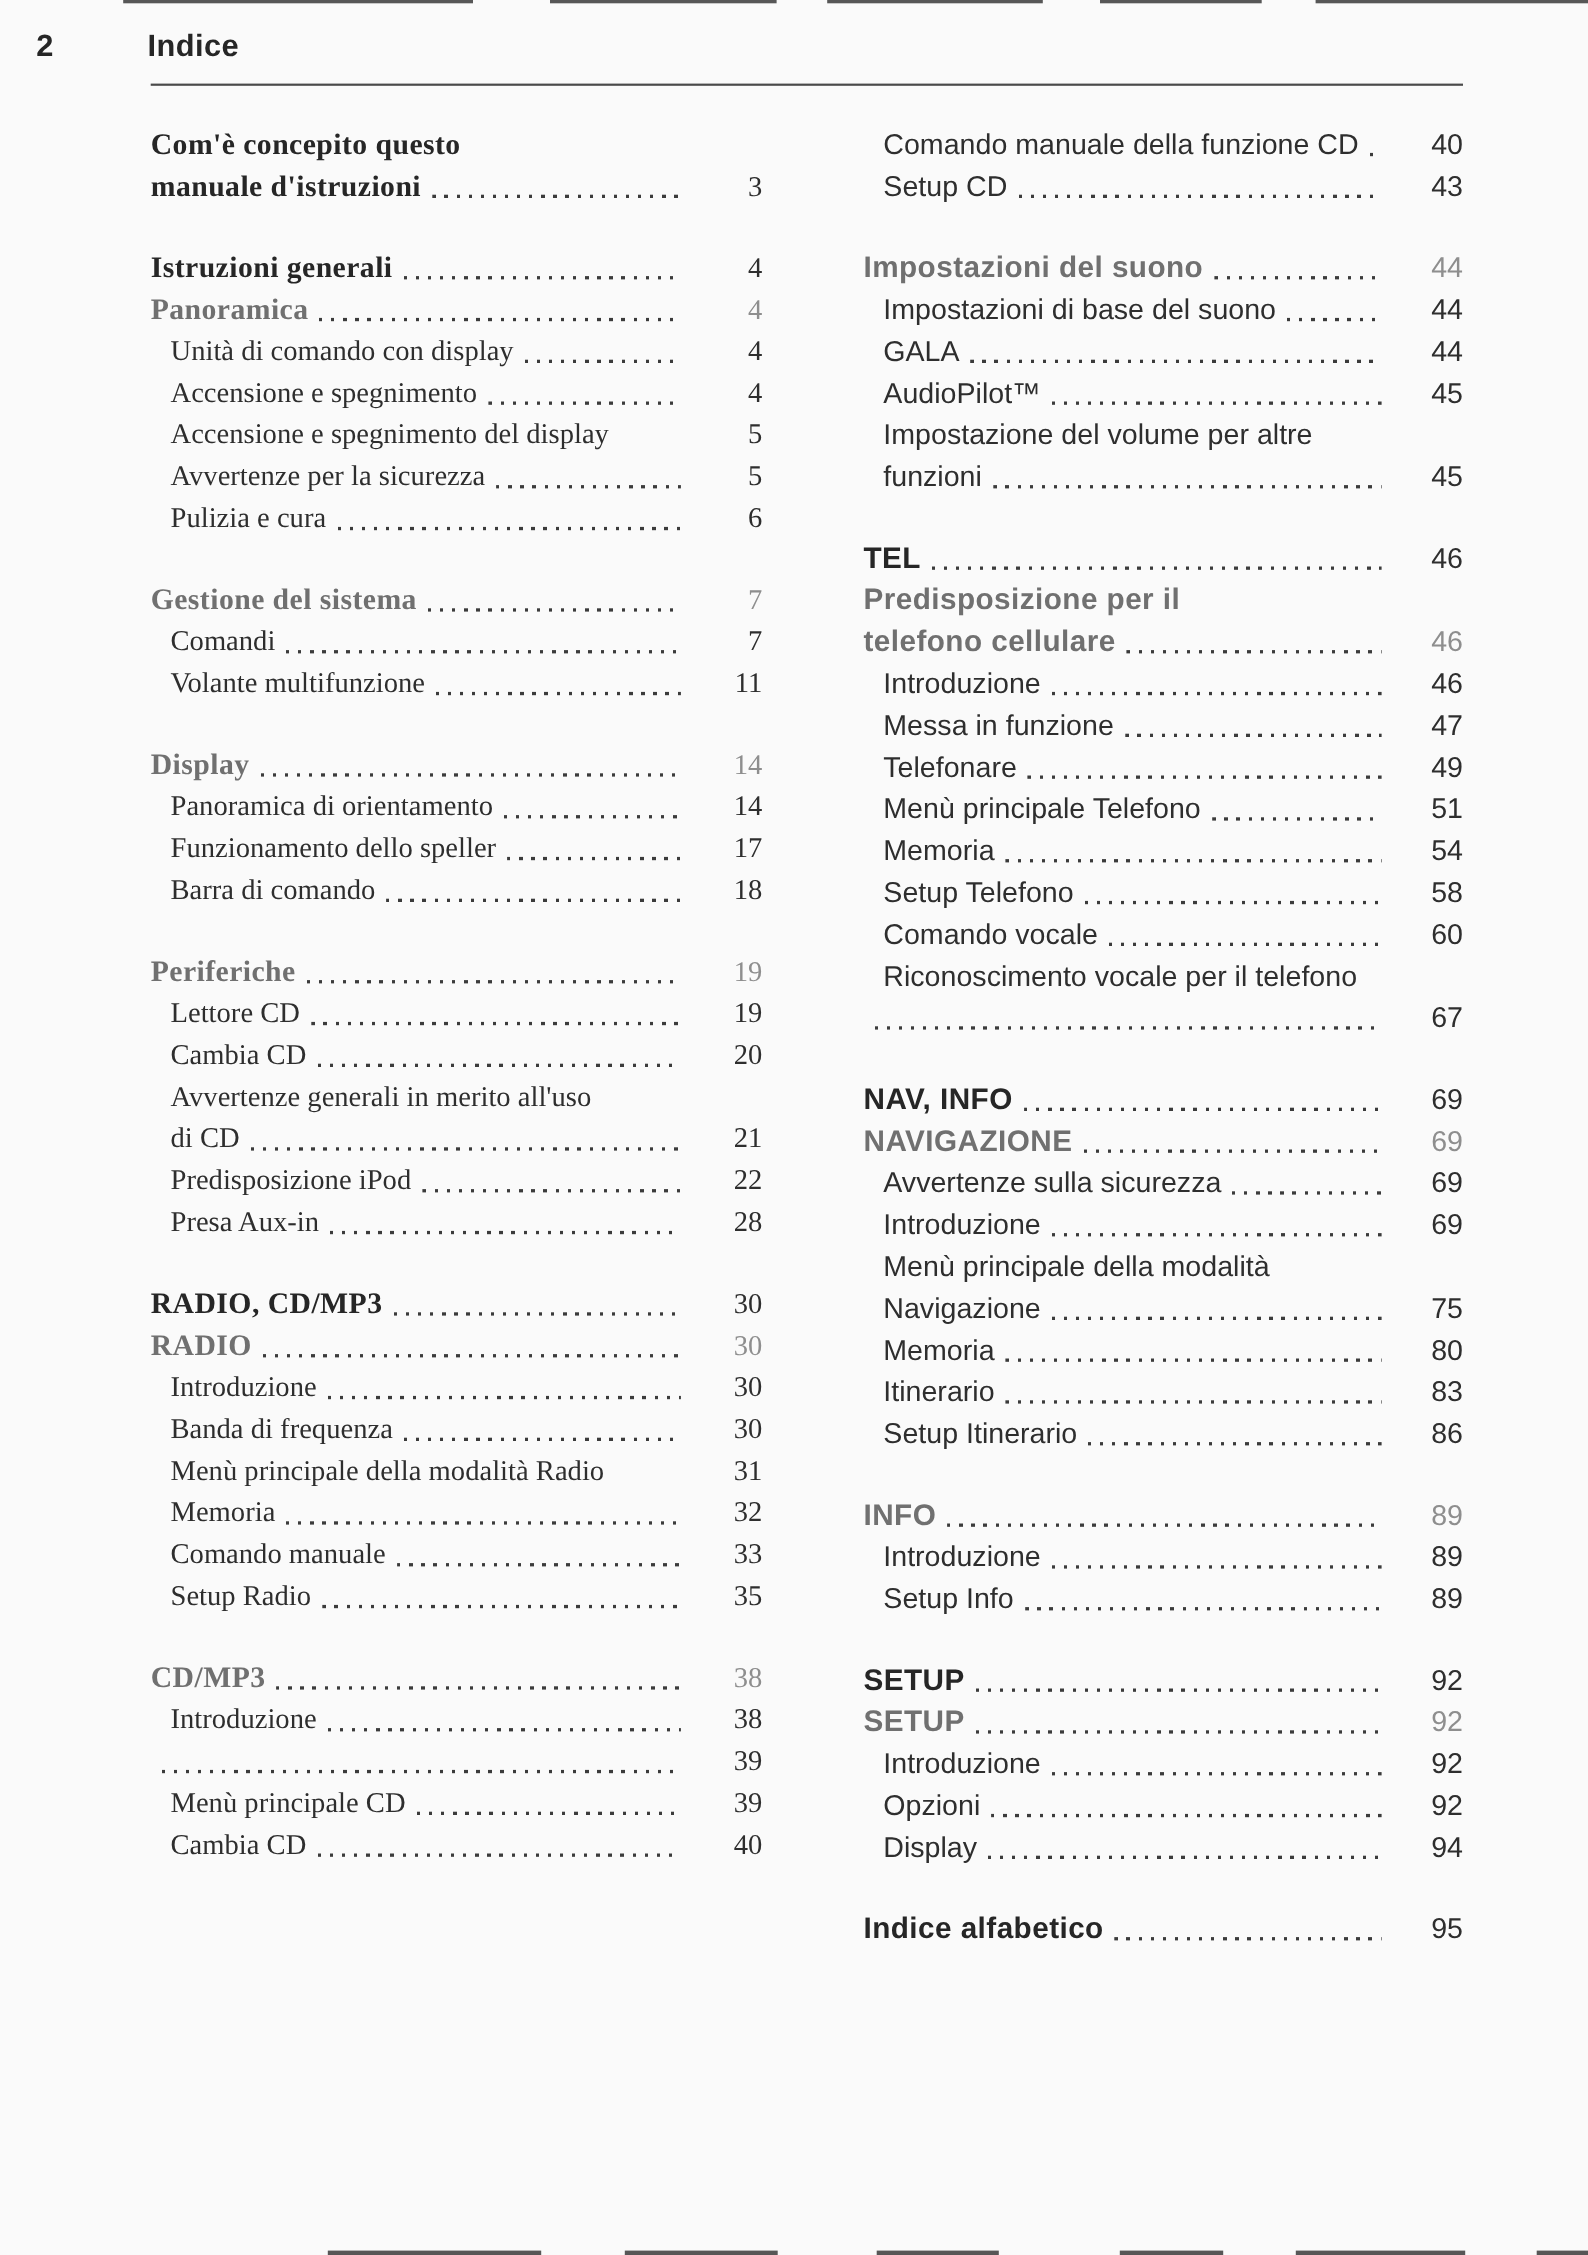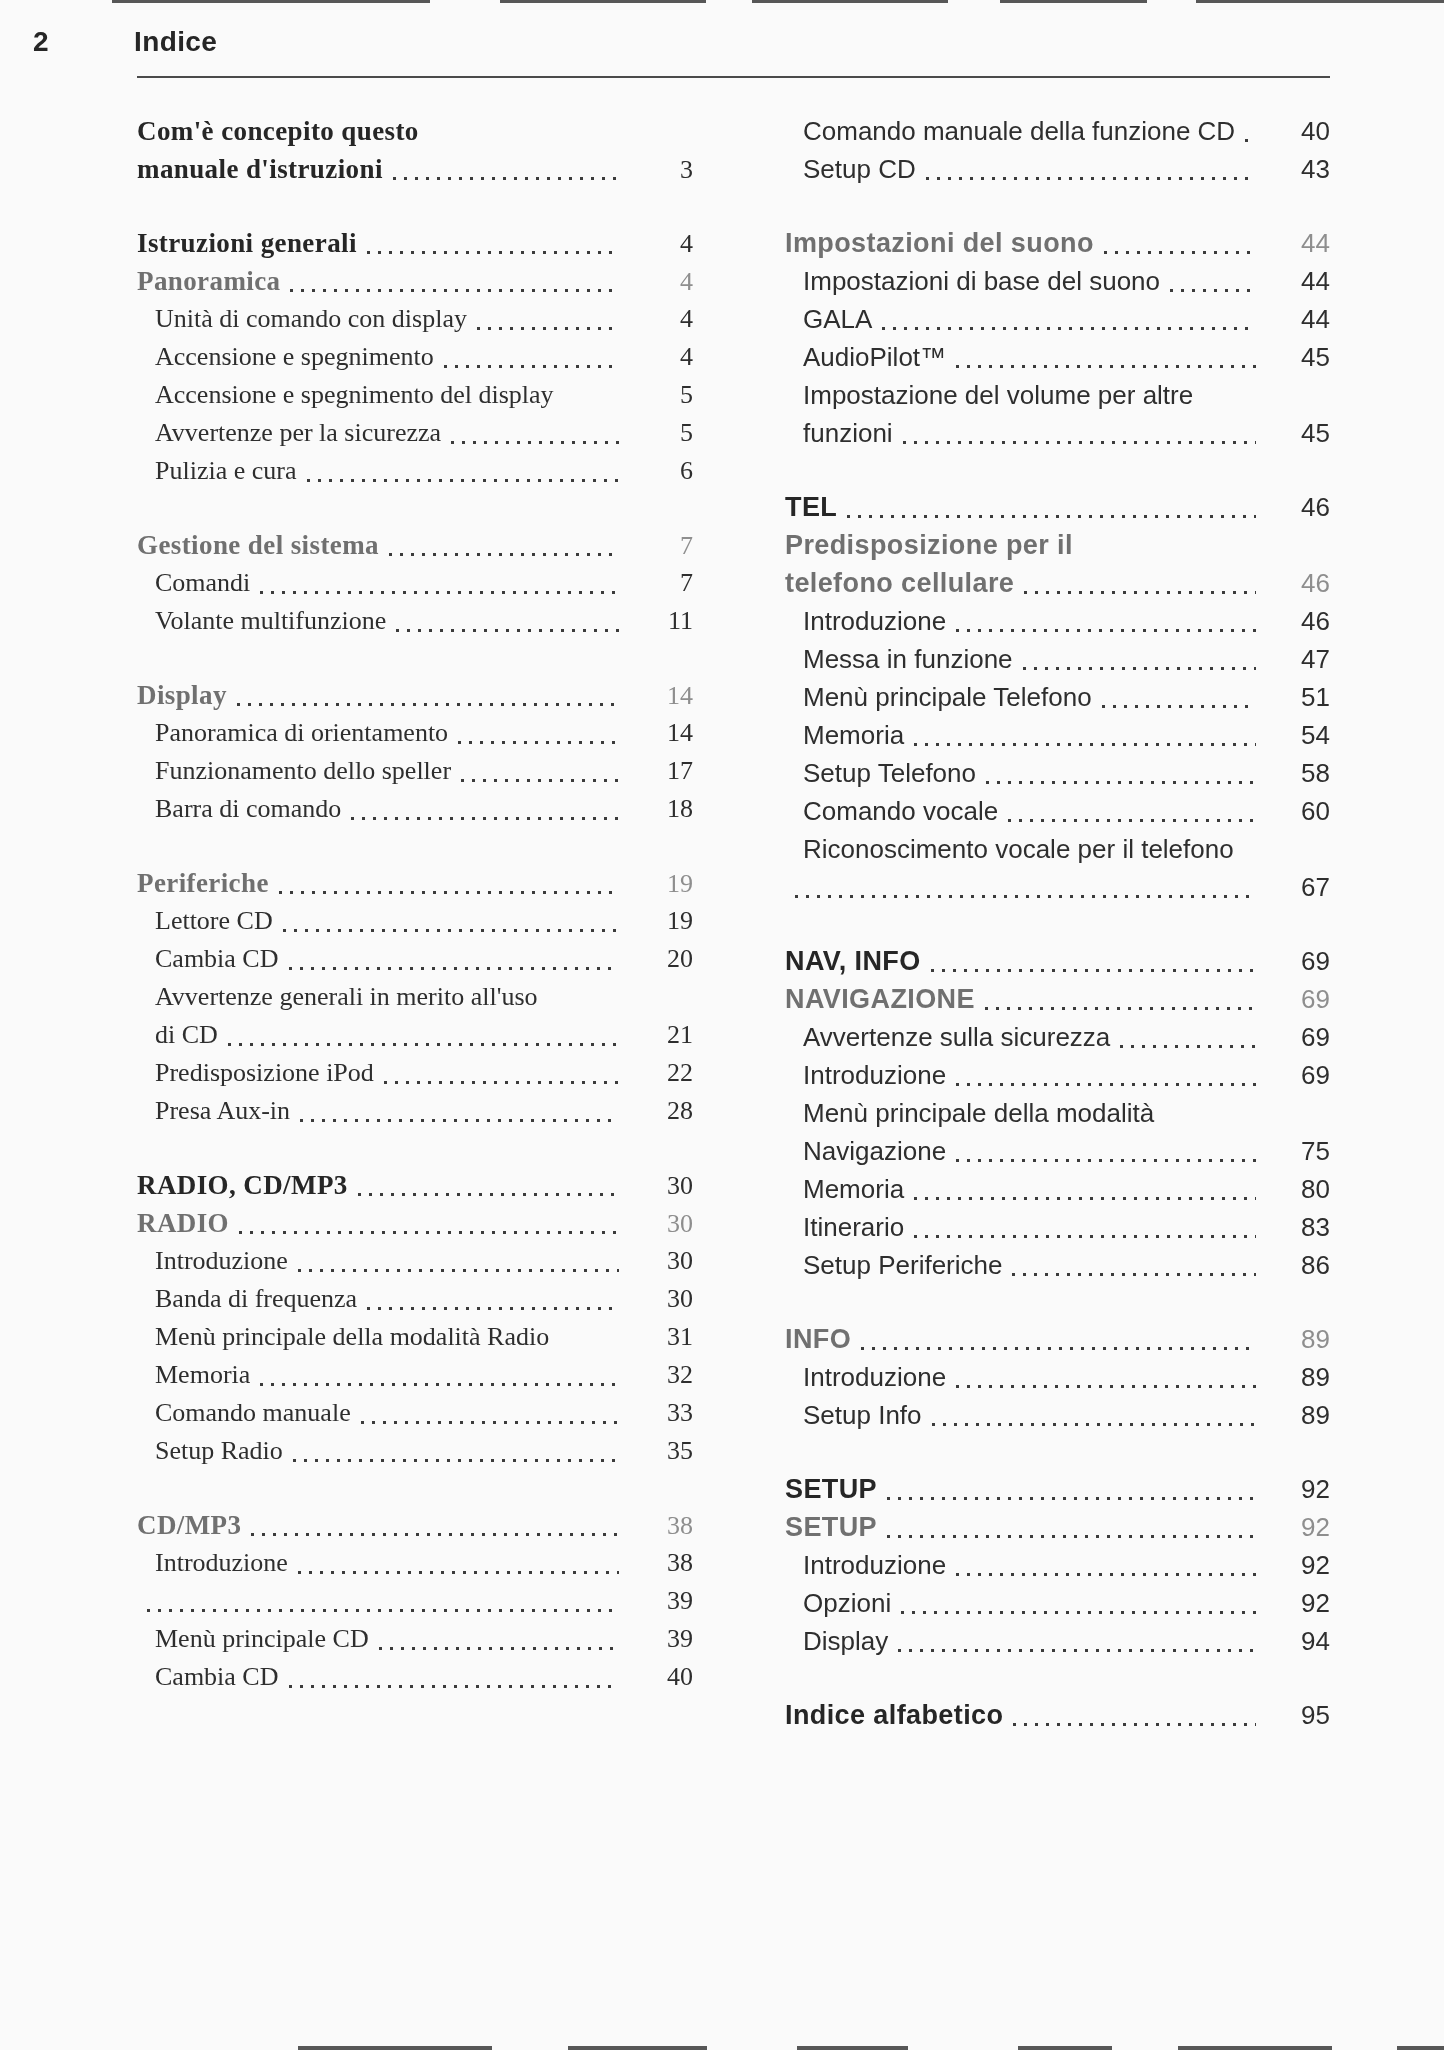--- a/index.html
+++ b/index.html
@@ -322,20 +322,25 @@
           <span class="title item ind">Introduzione</span>
           <span class="leader"></span>
           <span class="page">46</span>
         </div>
         <div class="row">
           <span class="title item ind">Messa in funzione</span>
           <span class="leader"></span>
           <span class="page">47</span>
         </div>
         <div class="row">
+          <span class="title item ind">Telefonare</span>
+          <span class="leader"></span>
+          <span class="page">49</span>
+        </div>
+        <div class="row">
           <span class="title item ind">Menù principale Telefono</span>
           <span class="leader"></span>
           <span class="page">51</span>
         </div>
         <div class="row">
           <span class="title item ind">Memoria</span>
           <span class="leader"></span>
           <span class="page">54</span>
         </div>
         <div class="row">
@@ -389,21 +394,21 @@
           <span class="title item ind">Memoria</span>
           <span class="leader"></span>
           <span class="page">80</span>
         </div>
         <div class="row">
           <span class="title item ind">Itinerario</span>
           <span class="leader"></span>
           <span class="page">83</span>
         </div>
         <div class="row">
-          <span class="title item ind">Setup Periferiche</span>
+          <span class="title item ind">Setup Itinerario</span>
           <span class="leader"></span>
           <span class="page">86</span>
         </div>
       </div>
       <div class="group">
         <div class="row">
           <span class="title chapter">INFO</span>
           <span class="leader"></span>
           <span class="page muted">89</span>
         </div>

